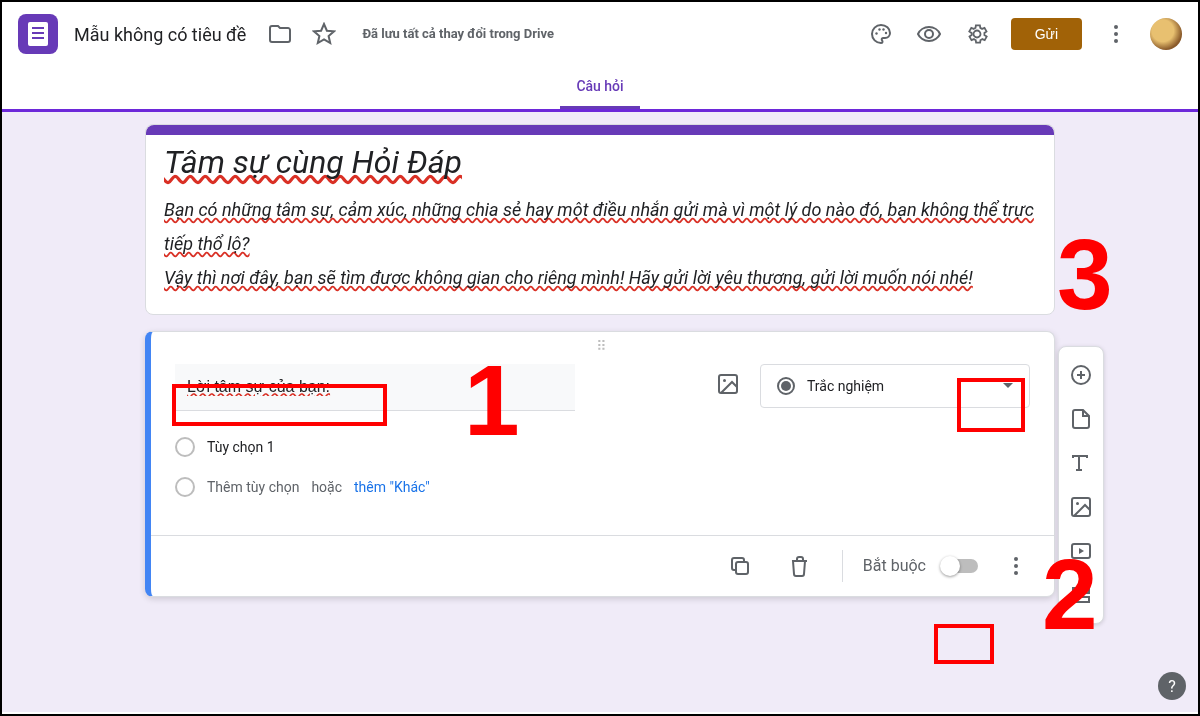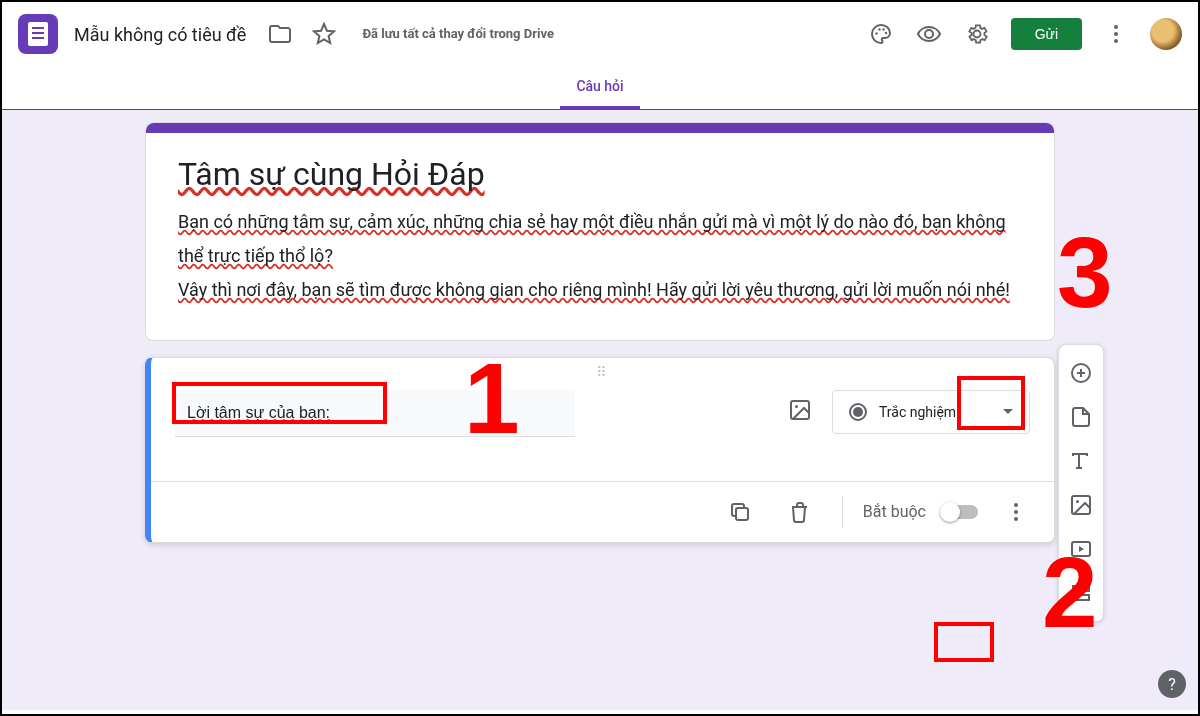--- a/index.html
+++ b/index.html
@@ -39,49 +39,49 @@
   .header-icon {
     color: #5f6368; padding: 8px; margin: 0 2px; cursor: pointer;
     display: inline-flex; align-items: center; justify-content: center;
   }
   .save-status {
     font-size: 13px; color: #5f6368; margin-left: 16px;
     max-width: 200px; line-height: 1.3; font-weight: bold;
   }
   .header-right { margin-left: auto; display: flex; align-items: center; gap: 4px; }
   .send-btn {
-    background: #15803d; color: #fff; border: none; border-radius: 4px;
+    background: #a16207; color: #fff; border: none; border-radius: 4px;
     padding: 8px 24px; font-size: 14px; font-weight: 500; cursor: pointer; margin: 0 8px;
   }
   .avatar {
     width: 32px; height: 32px; border-radius: 50%;
     background: radial-gradient(circle at 40% 40%, #e8c070 0 40%, #8a5a2a 70%);
     margin-left: 8px;
   }
   .tabs {
-    display: flex; justify-content: center; border-bottom: 1px solid #6d28d9;
+    display: flex; justify-content: center; border-bottom: 3px solid #6d28d9;
   }
   .tab {
     padding: 12px 16px; font-size: 14px; color: #5f6368; cursor: pointer;
     border-bottom: 3px solid transparent;
   }
   .tab.active { color: #673ab7; border-bottom-color: #673ab7; font-weight: 500; }
   .canvas {
     background: #f0ebf8; width: 100%; height: calc(100% - 64px - 48px);
     padding: 12px 0; position: relative; overflow: hidden;
   }
   .form-card {
     background: #fff; width: 910px; margin: 0 auto 16px auto;
     border-radius: 8px; border: 1px solid #dadce0; position: relative;
   }
   .form-card.header-card::before {
     content: ''; position: absolute; top: 0; left: 0; right: 0; height: 10px;
     background: #673ab7; border-radius: 8px 8px 0 0;
   }
-  .form-card-inner { padding: 32px; }
+  .form-card-inner { padding: 18px; font-style: italic; }
   .form-title {
     font-size: 32px; color: #202124; margin-bottom: 12px;
     text-decoration: underline wavy #d93025;
     text-decoration-skip-ink: none;
   }
   .form-desc {
     font-size: 18px; color: #202124; line-height: 1.9;
     text-decoration: underline wavy #d93025;
     text-decoration-skip-ink: none;
   }
@@ -98,21 +98,21 @@
   }
   .q-input {
     flex: 0 0 400px; border: none; border-bottom: 1px solid #dadce0;
     background: #f8f9fa; padding: 14px 12px; font-size: 16px; color: #202124;
     text-decoration: underline wavy #d93025;
   }
   .img-btn { color: #5f6368; padding: 8px; cursor: pointer; margin-left: auto;}
   .type-select {
     display: flex; align-items: center; gap: 12px;
     border: 1px solid #dadce0; border-radius: 4px; padding: 12px 16px;
-    width: 198px; cursor: pointer; font-size: 14px; color: #202124;
+    width: 270px; cursor: pointer; font-size: 14px; color: #202124;
   }
   .radio-ic { width: 18px; height: 18px; border: 2px solid #5f6368; border-radius: 50%; display: inline-flex; align-items:center; justify-content:center;}
   .radio-ic.filled::after{content:''; width:10px; height:10px; background:#5f6368; border-radius:50%;}
   .caret { margin-left: auto; border-left: 5px solid transparent; border-right: 5px solid transparent; border-top: 5px solid #5f6368;}
   .options { padding: 0 24px 16px 24px; }
   .opt-row { display: flex; align-items: center; gap: 12px; padding: 10px 0; font-size: 14px; color: #202124;}
   .opt-radio { width: 20px; height: 20px; border: 2px solid #bdbdbd; border-radius: 50%;}
   .add-other { color: #1a73e8; cursor: pointer;}
   .grey { color: #5f6368;}
   .q-footer {
@@ -218,20 +218,30 @@
           </svg>
       </span>
       <div class="type-select">
         <span class="radio-ic filled"></span>
         <span>Trắc nghiệm</span>
         <span class="caret"></span>
       </div>
     </div>
 
     <div class="options">
+      <div class="opt-row">
+        <span class="opt-radio"></span>
+        <span>Tùy chọn 1</span>
+      </div>
+      <div class="opt-row">
+        <span class="opt-radio"></span>
+        <span class="grey">Thêm tùy chọn</span>
+        <span class="grey">hoặc</span>
+        <span class="add-other">thêm "Khác"</span>
+      </div>
     </div>
 
     <div class="q-footer">
       <span class="header-icon">
         <svg viewBox="0 0 24 24">
             <rect x="8" y="8" width="12" height="12" rx="2" fill="none" stroke="currentColor" stroke-width="2"></rect>
             <path d="M16 8V6a2 2 0 00-2-2H6a2 2 0 00-2 2v8a2 2 0 002 2h2" fill="none" stroke="currentColor" stroke-width="2"></path>
           </svg>
       </span>
       <span class="header-icon">

